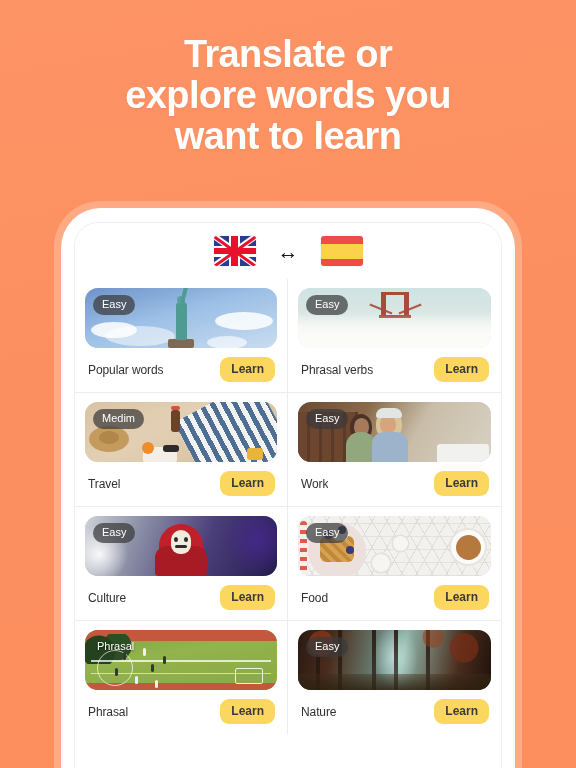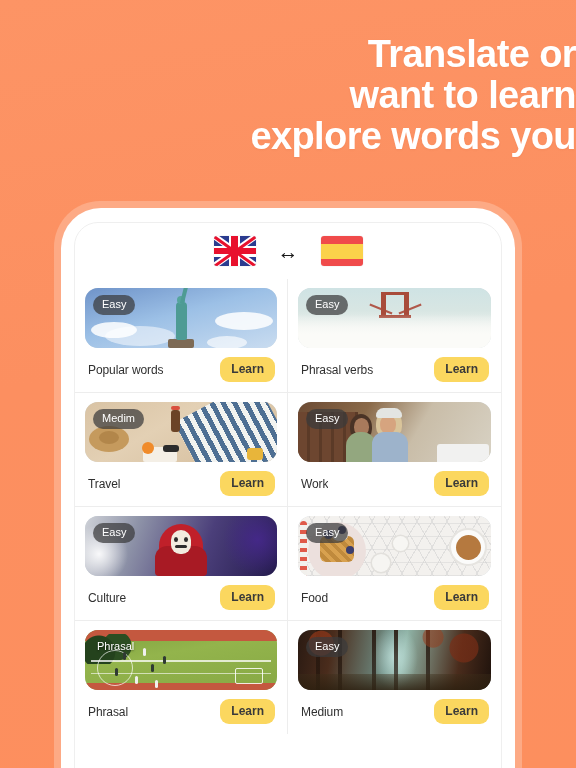--- a/index.html
+++ b/index.html
@@ -15,21 +15,21 @@
     background: linear-gradient(170deg, #fd9465 0%, #fc8f60 45%, #fd8f5e 100%);
     position: relative;
   }
 
   
   .headline {
     position: absolute;
     top: 34px;
     left: 0;
     width: 576px;
-    text-align: right;
+    text-align: center;
     color: #ffffff;
     font-size: 38px;
     line-height: 41px;
     font-weight: bold;
     letter-spacing: -0.6px;
     text-shadow: 0 1px 2px rgba(180,80,40,.10);
   }
   .headline .ln { display: block; white-space: nowrap; }
 
   
@@ -269,22 +269,22 @@
       radial-gradient(circle at 12% 22%,rgba(140,54,25,.75) 0 12px,transparent 13px),
       radial-gradient(circle at 86% 30%,rgba(120,45,22,.7) 0 14px,transparent 15px),
       radial-gradient(circle at 70% 12%,rgba(150,62,30,.55) 0 10px,transparent 11px); }
   .art-nature .ground { left: 0; right: 0; bottom: 0; height: 16px; background: linear-gradient(180deg,rgba(60,45,25,.4),rgba(45,32,16,.85)); }
 </style>
 </head>
 <body>
 
 <div class="headline">
   <span class="ln">Translate or</span>
+  <span class="ln">explore words you</span>
   <span class="ln">want to learn</span>
-  <span class="ln">explore words you</span>
 </div>
 
 <div class="phone-outer">
   <div class="phone-body">
     <div class="screen">
 
       <div class="lang-row">
         <span class="flag flag-gb">
           <i class="cw-h"></i>
             <i class="cw-v"></i>
@@ -463,21 +463,21 @@
                 <i class="tr" style="left:40px"></i>
               <i class="tr" style="left:74px"></i>
                 <i class="tr" style="left:96px"></i>
               <i class="tr" style="left:128px"></i>
               <i class="leaves"></i>
                 <i class="ground"></i>
             </div>
             <span class="badge">Easy</span>
           </div>
           <div class="row-meta">
-            <span class="title">Medium</span>
+            <span class="title">Nature</span>
             <button class="learn-btn">Learn</button>
           </div>
         </div>
 
       </div>
     </div>
   </div>
 </div>
 
 </body></html>

